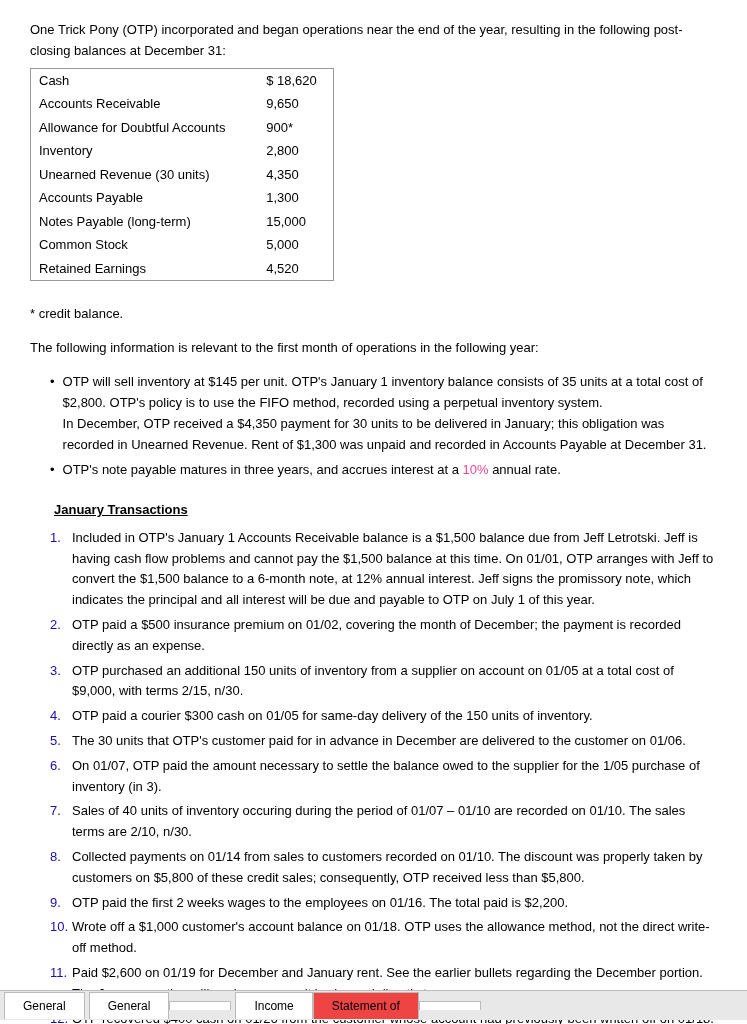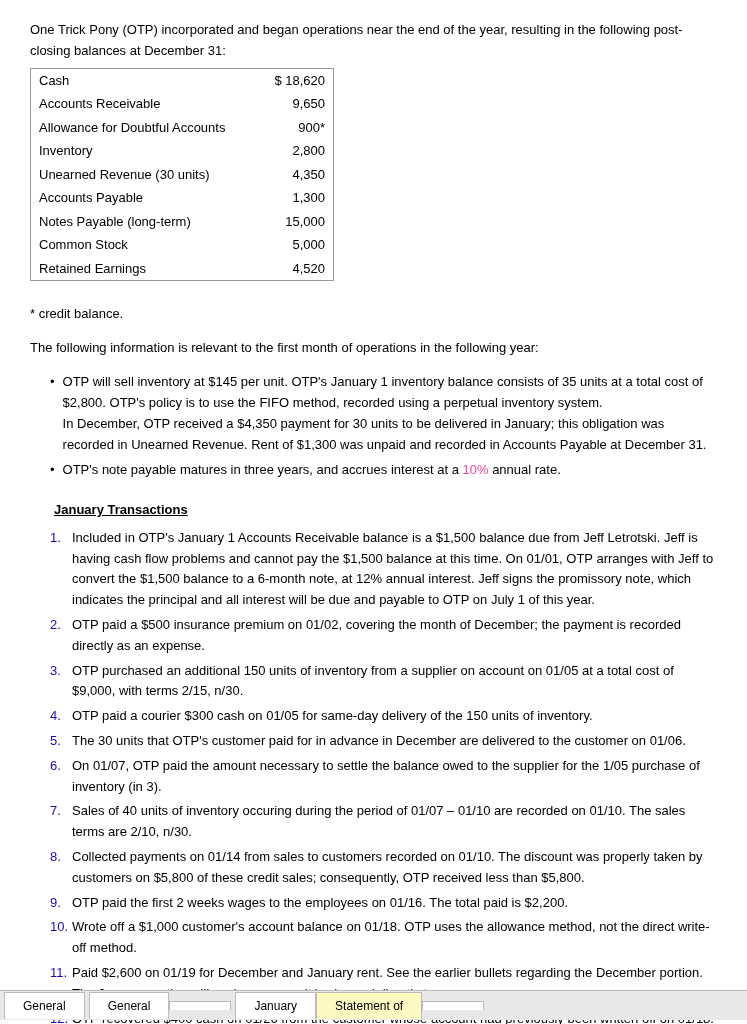--- a/index.html
+++ b/index.html
@@ -23,21 +23,21 @@
       border: 1px solid #999;
       width: 304px;
       margin-bottom: 23px;
       border-collapse: collapse;
     }
     .balance-table td {
       padding: 2px 8px;
       font-size: 13px;
     }
     .balance-table .amount {
-      text-align: right;
+      text-align: left;
     }
     .credit-note {
       margin-bottom: 14px;
       font-size: 13px;
     }
     .following-text {
       margin-bottom: 14px;
       line-height: 1.6;
     }
     .bullet-section {
@@ -101,21 +101,21 @@
       font-size: 12px;
       background: #fff;
       margin-left: 4px;
       cursor: pointer;
     }
     .statement-tab {
       padding: 4px 18px;
       font-size: 12px;
       border: 1px solid #bbb;
       border-bottom: none;
-      background: #fef9c3;
+      background: #ef4444;
       cursor: pointer;
     }
     .empty-tab {
       padding: 4px 30px;
       font-size: 12px;
       border: 1px solid #bbb;
       border-bottom: none;
       background: #fff;
       cursor: pointer;
     }
@@ -232,16 +232,16 @@
     <div class="numbered-item">
       <span class="num highlight-blue">12.</span>
       <span class="item-text">OTP recovered $400 cash on 01/26 from the customer whose account had previously been written off on 01/18.</span>
     </div>
   </div>
 
 <div class="bottom-bar">
   <div class="bottom-tab">General</div>
   <div class="bottom-tab">General</div>
   <div class="empty-tab"></div>
-  <div class="bottom-tab">January</div>
+  <div class="bottom-tab">Income</div>
   <div class="statement-tab">Statement of</div>
   <div class="empty-tab"></div>
 </div>
 
 </body></html>

